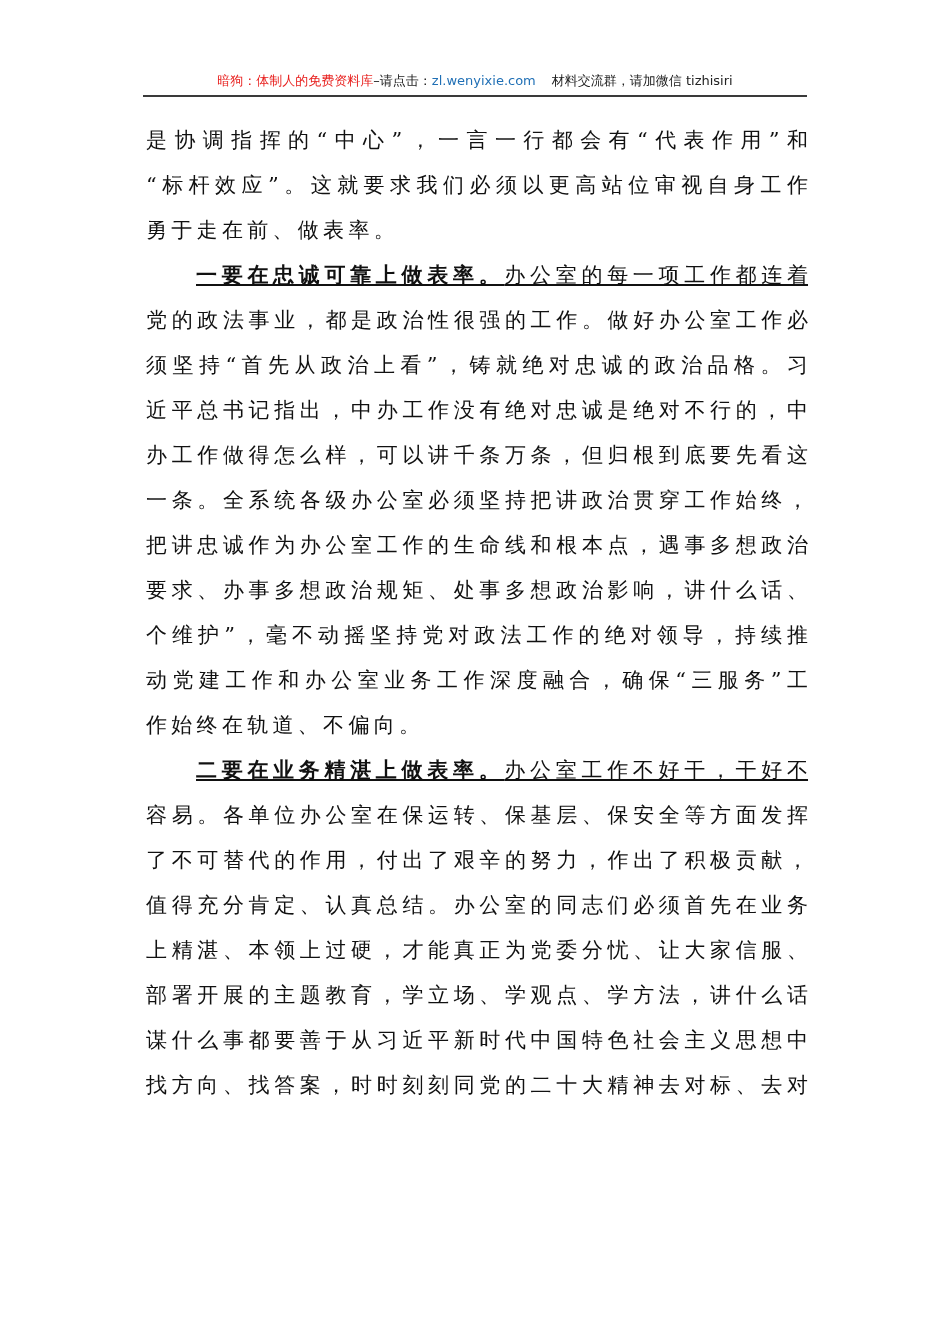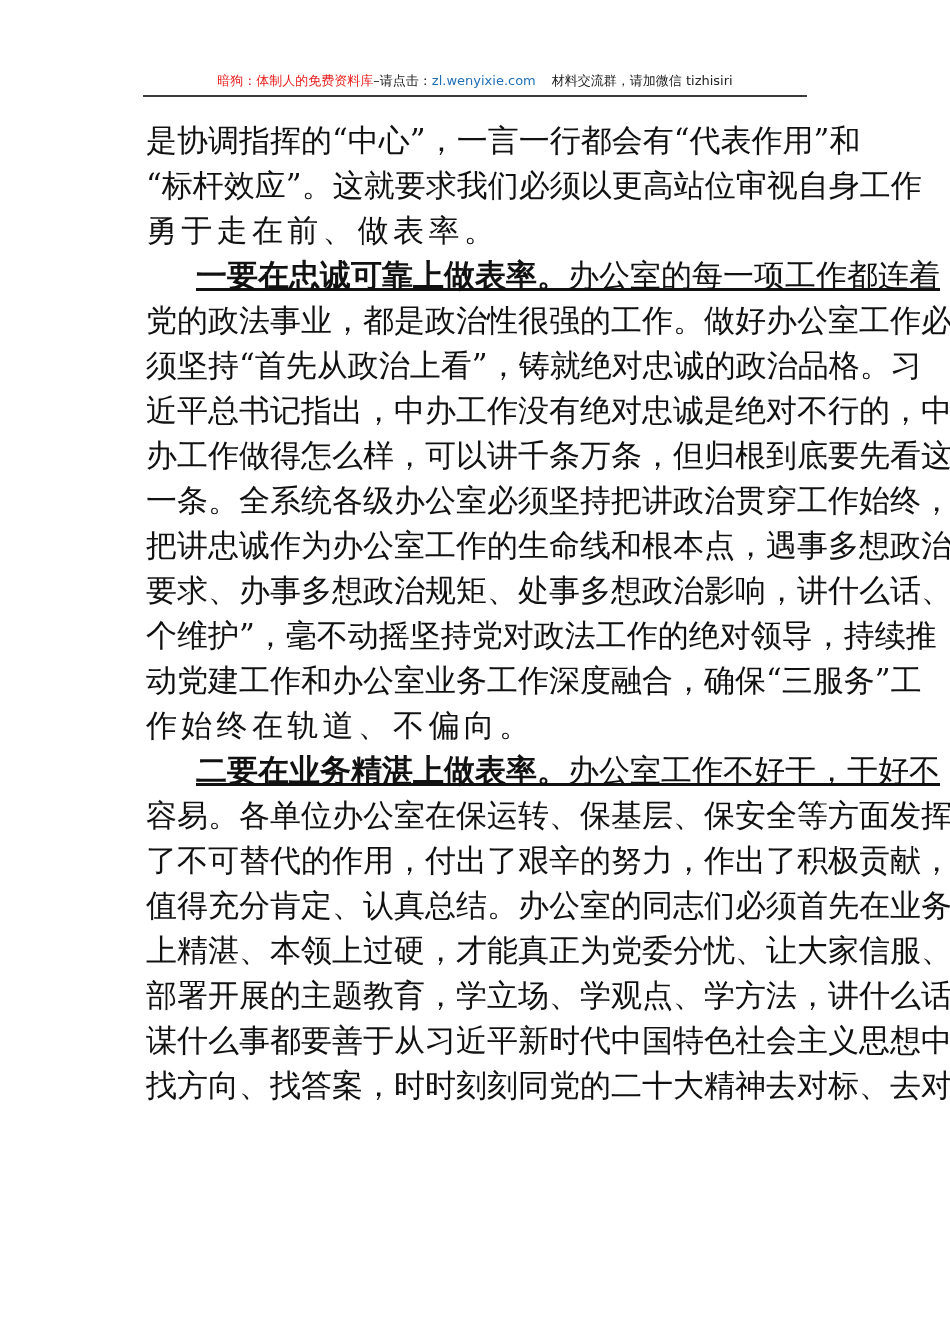--- a/index.html
+++ b/index.html
@@ -43,21 +43,21 @@
       width: 664px;
       height: 2px;
       background: #3a3a3a;
     }
     .body-text {
       position: absolute;
       left: 146px;
       top: 118px;
       width: 662px;
       font-family: "DejaVu Serif", "Liberation Serif", serif;
-      font-size: 31px;
+      font-size: 21px;
       line-height: 45px;
       color: #111111;
     }
     .line {
       display: block;
       height: 45px;
       white-space: nowrap;
       text-align: justify;
       text-align-last: justify;
       letter-spacing: 0;

